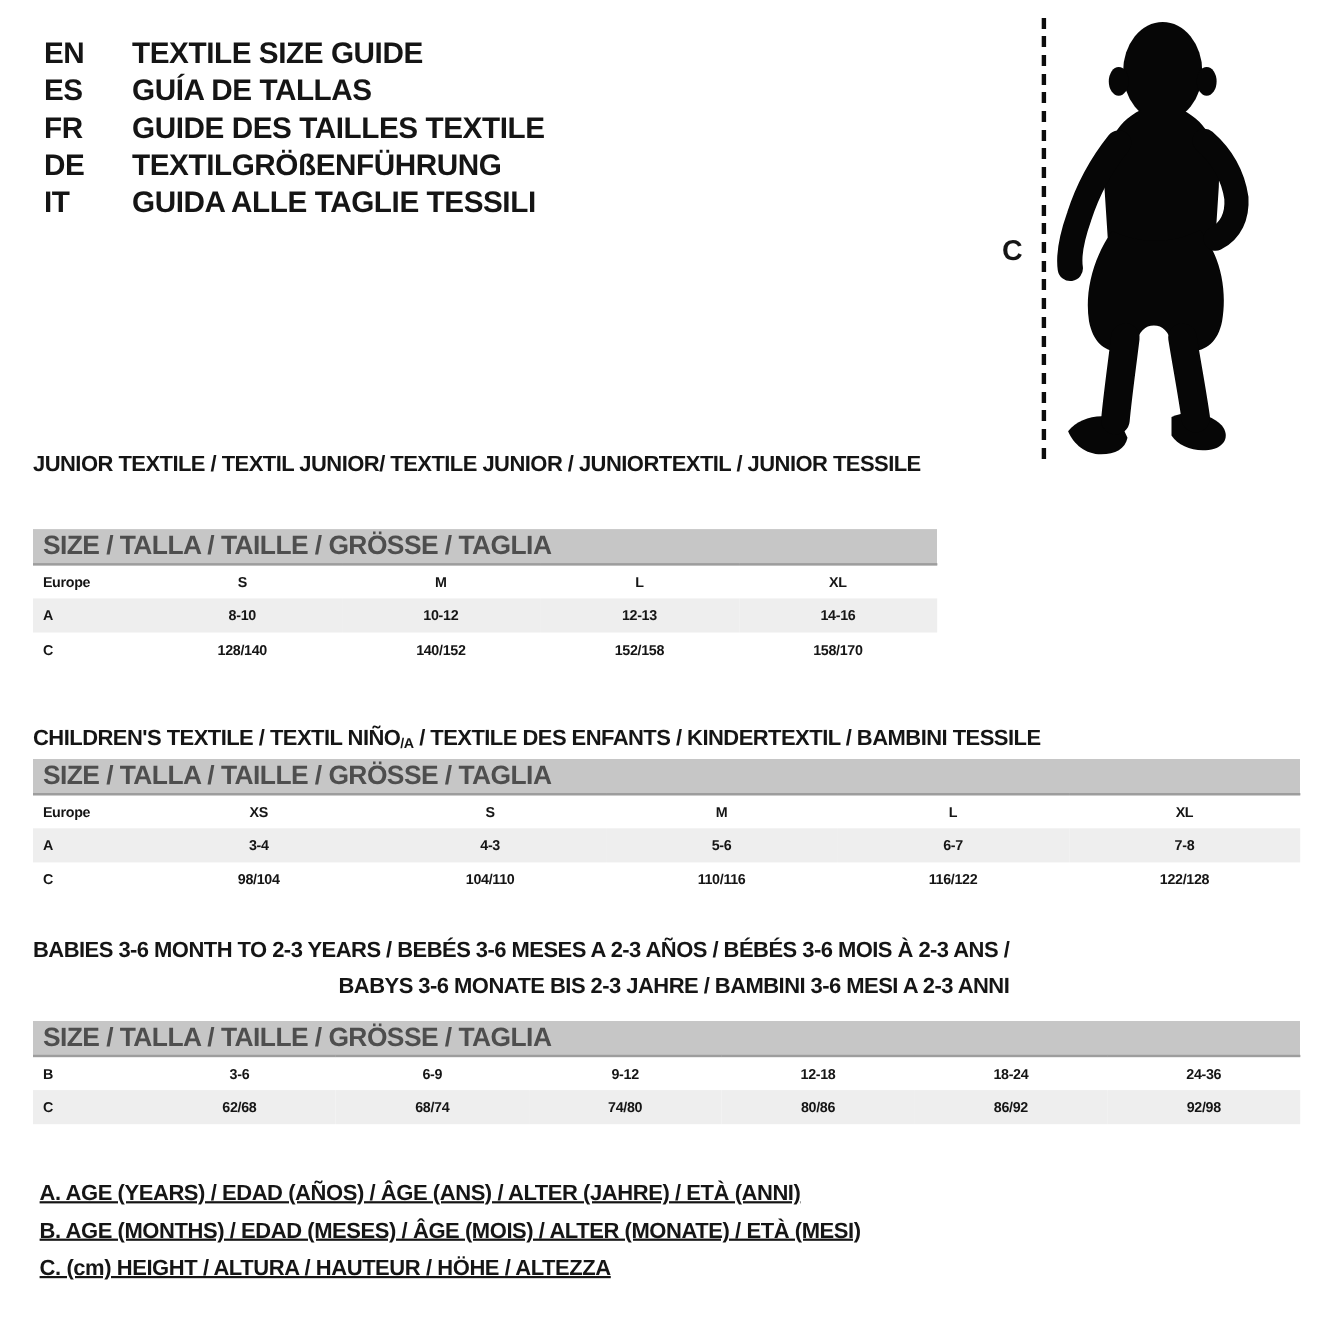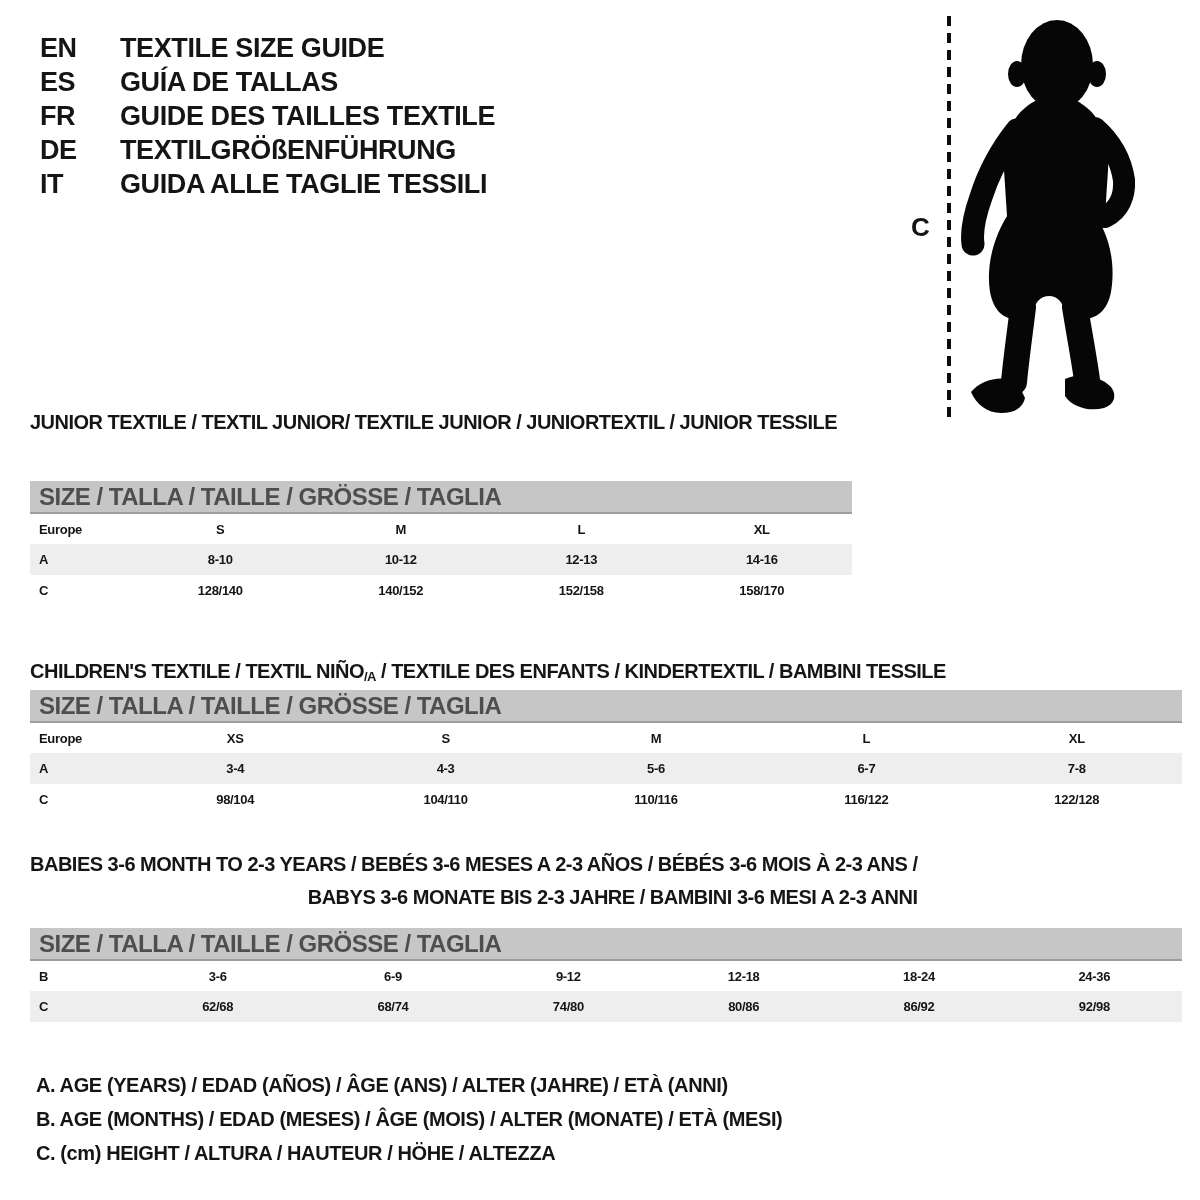--- a/index.html
+++ b/index.html
@@ -41,21 +41,21 @@
   .size-table col.label-col{width:100px;}
   .size-table th{height:32px;background:var(--header-bar-bg);color:var(--header-bar-text);
     font-size:24px;text-align:left;padding-left:9px;letter-spacing:-0.5px;
     border-bottom:2px solid #9d9d9d;font-weight:700;white-space:nowrap;overflow:hidden;}
   .size-table td{height:31px;font-size:13px;text-align:center;vertical-align:middle;
     letter-spacing:-0.3px;font-weight:700;}
   .size-table td.row-label{text-align:left;padding-left:9px;}
   .size-table tr.shaded td{background:var(--shaded-row-bg);}
 
   
-  .legend-block{top:1068px;left:36px;}
+  .legend-block{top:1068px;left:36px;text-decoration:underline;}
   .legend-line{height:34px;line-height:34px;font-size:20px;letter-spacing:-0.4px;white-space:nowrap;}
 </style>
 </head>
 <body>
 
 <div class="abs lang-block">
   <div class="lang-row">
     <span class="lang-code">EN</span><span>TEXTILE SIZE GUIDE</span>
   </div>
   <div class="lang-row">

